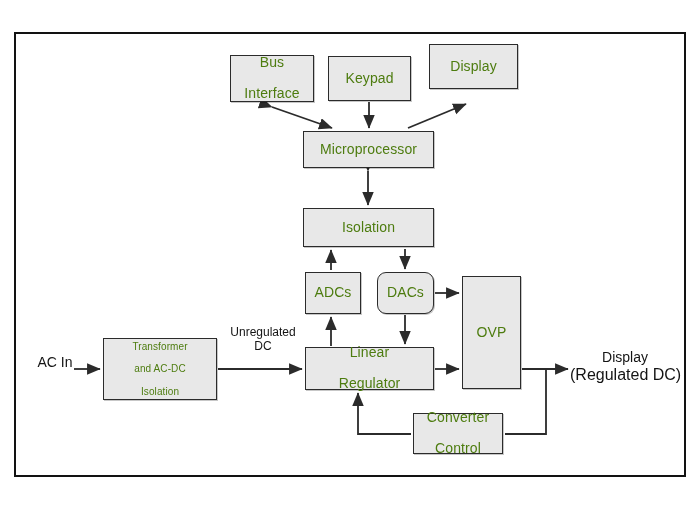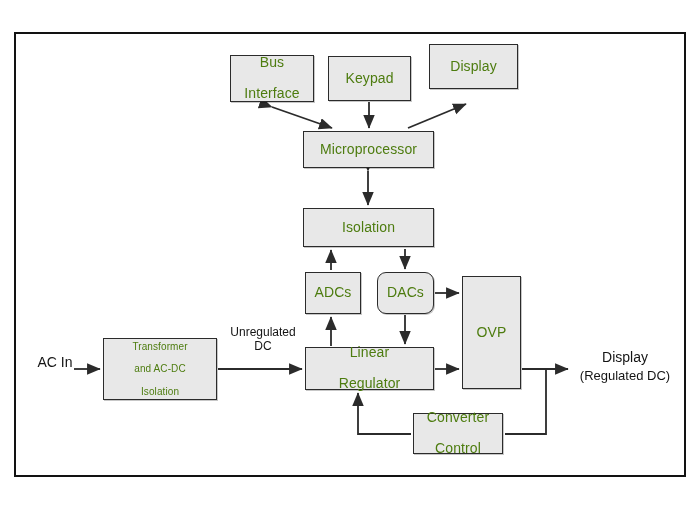--- a/index.html
+++ b/index.html
@@ -60,21 +60,21 @@
   .lbl {
     position: absolute;
     color: #141414;
     font-family: "Liberation Sans", sans-serif;
     text-align: center;
     line-height: 1.14;
     white-space: nowrap;
   }
   .lbl-main { font-size: 14px; }
   .lbl-small { font-size: 12px; }
-  .lbl-sub { font-size: 13px; }
+  .lbl-sub { font-size: 16px; }
 
   
   #n-bus        { left: 230px; top: 55px;  width: 84px;  height: 47px; font-size: 14px; }
   #n-keypad     { left: 328px; top: 56px;  width: 83px;  height: 45px; }
   #n-display    { left: 429px; top: 44px;  width: 89px;  height: 45px; }
   #n-micro      { left: 303px; top: 131px; width: 131px; height: 37px; }
   #n-isolation  { left: 303px; top: 208px; width: 131px; height: 39px; }
   #n-adcs       { left: 305px; top: 272px; width: 56px;  height: 42px; }
   #n-dacs       { left: 377px; top: 272px; width: 57px;  height: 42px; border-radius: 9px; }
   #n-ovp        { left: 462px; top: 276px; width: 59px;  height: 113px; }

